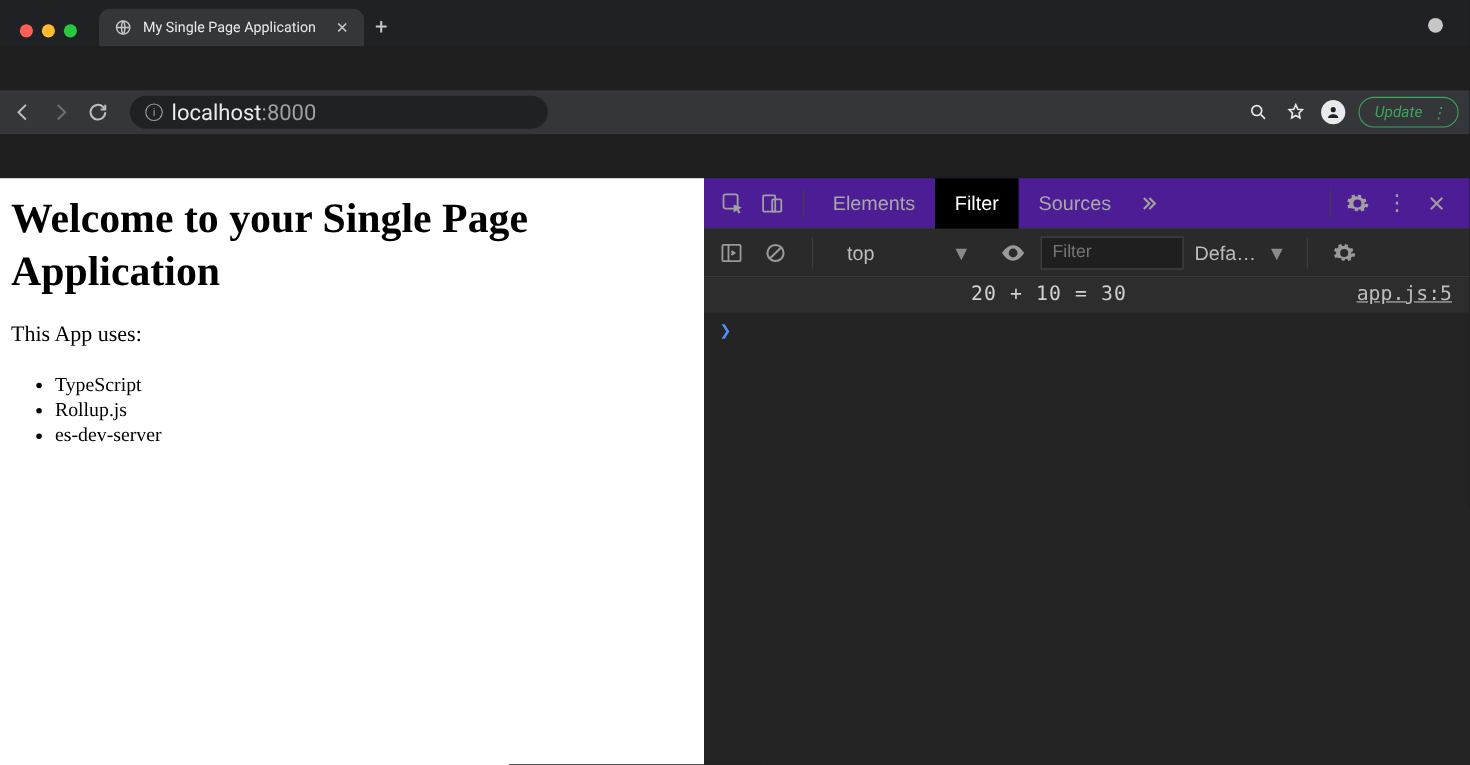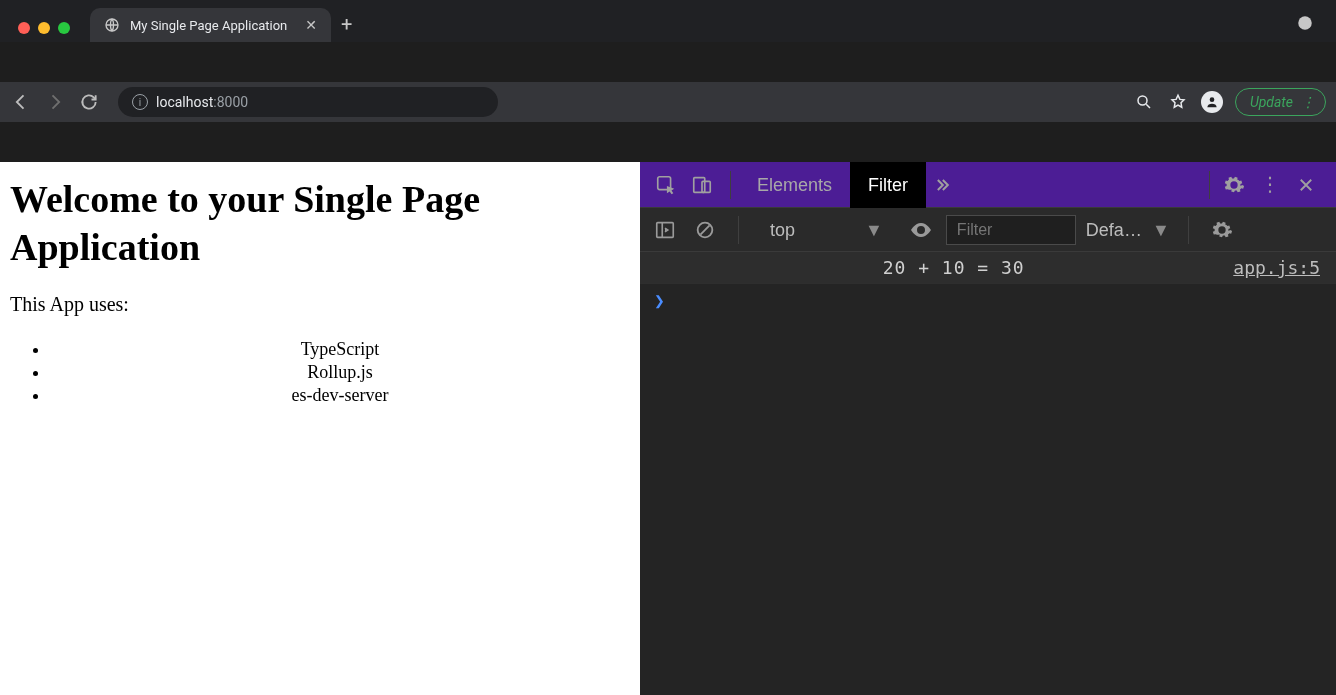--- a/index.html
+++ b/index.html
@@ -14,34 +14,34 @@
   .tab .favicon { width:16px;height:16px; display:flex;align-items:center;justify-content:center; color:#c7c7c7;}
   .tab .close { margin-left:8px; color:#c7c7c7; font-size:14px;}
   .newtab { margin-left:10px; color:#c7c7c7; font-size:20px; padding-bottom:6px; cursor:pointer;}
   .tabstrip .spacer { flex:1; }
   .incog { width:22px;height:22px; margin:0 10px 8px 0; color:#c7c7c7; display:flex;align-items:center;justify-content:center;}
   .toolbar { height:40px; background:#35363a; display:flex; align-items:center; padding:0 10px; gap:12px; }
   .toolbar .nav-ico { width:22px;height:22px; color:#bdbdbd; display:flex;align-items:center;justify-content:center; cursor:pointer;}
   .toolbar .nav-ico.dis{color:#6f6f6f;}
   .omnibox { flex:0 0 auto; display:flex; align-items:center; gap:8px; background:#202124; border-radius:20px; padding:0 14px; height:30px; min-width:380px; margin-left:6px; color:#bdbdbd;}
   .omnibox .info { width:16px;height:16px; border:1.5px solid #9aa0a6; border-radius:50%; color:#9aa0a6; font-size:10px; display:flex; align-items:center; justify-content:center;}
-  .omnibox .url { font-size:14px; color:#e8eaed; }
+  .omnibox .url { font-size:20px; color:#e8eaed; }
   .omnibox .url .dim{color:#9aa0a6;}
   .toolbar .grow{flex:1;}
   .right-ico { width:22px;height:22px; color:#e8eaed; display:flex;align-items:center;justify-content:center; cursor:pointer;}
   .avatar{ width:22px;height:22px; border-radius:50%; background:#e8eaed; color:#202124; display:flex;align-items:center;justify-content:center;}
   .update-pill { border:1.5px solid #3ba55d; color:#3ba55d; border-radius:16px; height:28px; display:flex; align-items:center; gap:8px; padding:0 10px 0 14px; font-size:14px; cursor:pointer;font-style:italic;}
   .update-pill .dots{font-size:14px;color:#3ba55d;}
   
   .content { flex:1; display:flex; min-height:0;}
   .page { width:640px; background:#fff; color:#000; padding:14px 10px 10px 10px; overflow:auto; font-family: "Times New Roman", Times, serif;}
   .page h1{ font-size:38px; font-weight:700; line-height:1.25; margin-bottom:22px;}
   .page p{ font-size:20px; margin-bottom:23px;}
   .page ul{ padding-left:40px; font-size:18px;}
-  .page ul li{ margin:2px 0;text-align:center;}
+  .page ul li{ margin:2px 0;}
   
   .devtools { flex:1; background:#242424; display:flex; flex-direction:column; color:#cfcfcf; font-family: Menlo, Consolas, "Courier New", monospace;}
   .dt-tabs { height:46px; background:#4c1d95; display:flex; align-items:center; padding:0 10px; gap:0; border-bottom:1px solid #3a3a3a;}
   .dt-tabs .ico { width:32px;height:32px; display:flex;align-items:center;justify-content:center; color:#a0a0a0; cursor:pointer; margin-right:4px;}
   .sepv{ width:1px; height:28px; background:#3f3f3f; margin:0 8px;}
   .dt-tab { padding:0 18px; height:46px; display:flex; align-items:center; font:400 18px/1 -apple-system,Arial; color:#a8a8a8; cursor:pointer;}
   .dt-tab.active{ background:#000; color:#fff;}
   .dt-tabs .grow{flex:1;}
   .dt-sub { height:44px; background:#2a2a2a; display:flex; align-items:center; padding:0 10px; gap:10px; border-bottom:1px solid #3a3a3a;}
   .dt-sub .ico{ width:30px;height:30px; display:flex;align-items:center;justify-content:center; color:#9a9a9a; cursor:pointer;}
@@ -158,20 +158,21 @@
         </div>
         <div class="ico">
           <svg width="22" height="22" viewBox="0 0 24 24" fill="none" stroke="currentColor" stroke-width="1.8">
               <rect x="3" y="4" width="12" height="16" rx="1"></rect>
               <rect x="12" y="8" width="9" height="12" rx="1"></rect>
             </svg>
         </div>
         <div class="sepv"></div>
         <div class="dt-tab">Elements</div>
         <div class="dt-tab active">Filter</div>
+        <div class="dt-tab">Sources</div>
         <div class="ico">
           <svg width="20" height="20" viewBox="0 0 24 24" fill="none" stroke="currentColor" stroke-width="2.4">
               <path d="M7 6l6 6-6 6M13 6l6 6-6 6"></path>
             </svg>
         </div>
         <div class="grow"></div>
         <div class="sepv"></div>
         <div class="ico">
           <svg width="22" height="22" viewBox="0 0 24 24" fill="currentColor">
               <path d="M12 8a4 4 0 1 0 0 8 4 4 0 0 0 0-8zm9 4l2 1-1 3-2-.5a9 9 0 0 1-1.5 1.5l.5 2-3 1-1-2a9 9 0 0 1-2 0l-1 2-3-1 .5-2A9 9 0 0 1 5 16.5L3 17l-1-3 2-1a9 9 0 0 1 0-2L2 10l1-3 2 .5A9 9 0 0 1 6.5 6L6 4l3-1 1 2a9 9 0 0 1 2 0l1-2 3 1-.5 2A9 9 0 0 1 18 7.5l2-.5 1 3-2 1a9 9 0 0 1 0 2z"></path>

